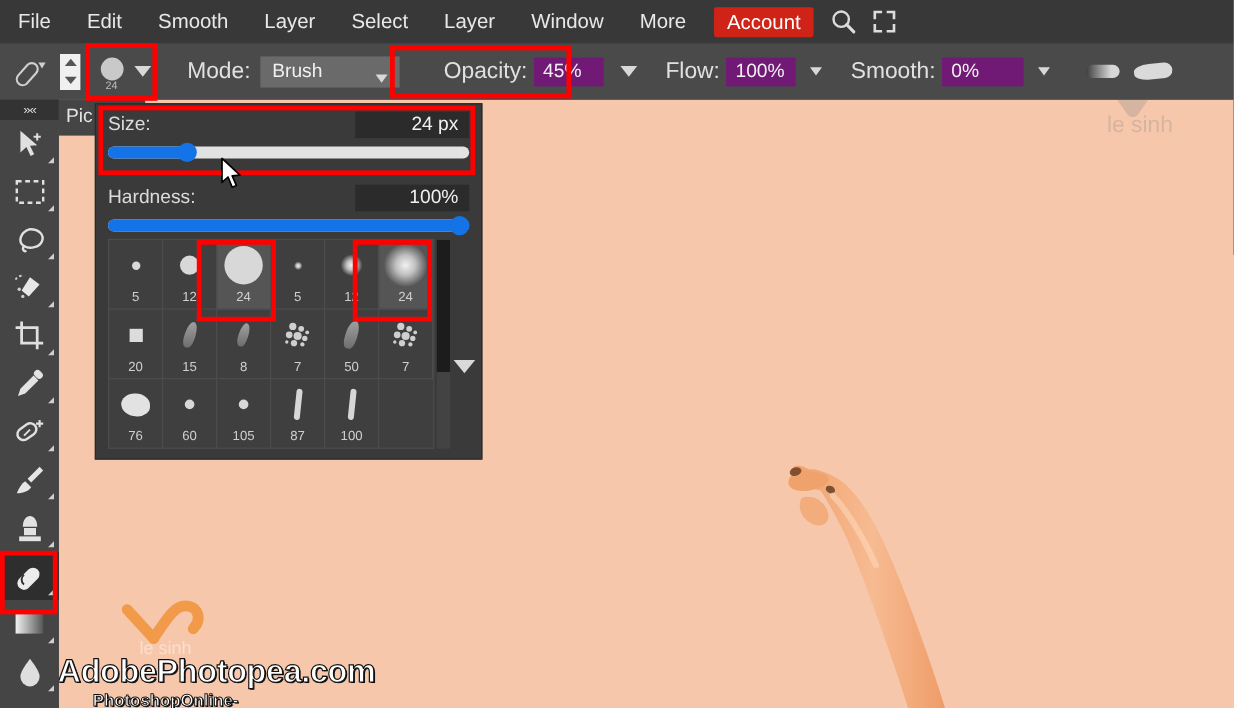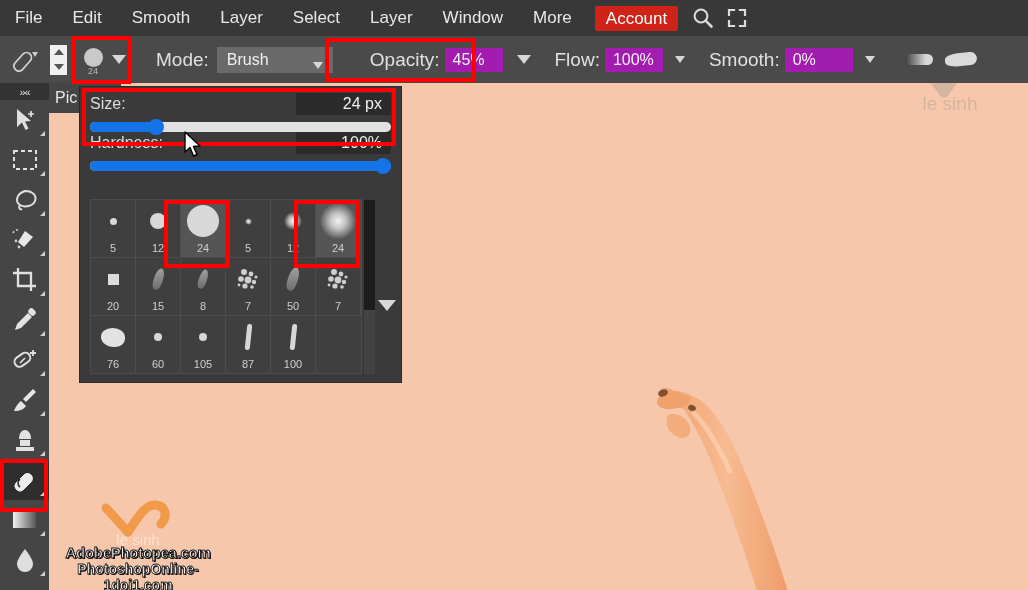--- a/index.html
+++ b/index.html
@@ -31,21 +31,21 @@
 
   
   #optionsbar {
     position: absolute; top: 36px; left: 0; width: 1028px; height: 47px;
     background: #4a4a4a;
     display: flex; align-items: center;
     z-index: 55;
   }
   .opt-label { color: #e0e0e0; font-size: 19px; white-space: nowrap; }
   .opt-field {
-    background: #a21caf; color: #f2f2f2; font-size: 16px;
+    background: #701a75; color: #f2f2f2; font-size: 16px;
     padding: 3px 8px; min-width: 58px; text-align: left;
   }
   .opt-select {
     background: #6a6a6a; color: #f0f0f0; font-size: 16px;
     padding: 4px 10px; min-width: 116px;
     display: flex; align-items: center; justify-content: space-between;
   }
   .caret-down {
     width: 0; height: 0; border-left: 7px solid transparent;
     border-right: 7px solid transparent; border-top: 9px solid #d8d8d8;
@@ -178,21 +178,21 @@
   #wm-topright {
     position: absolute; right: 18px; top: 40px; width: 120px; height: 76px;
     z-index: 40; opacity: .30;
   }
   #wm-bottom {
     position: absolute; left: 48px; top: 500px; width: 180px; z-index: 45;
     text-align: center;
   }
   #wm-bottom .wm-logo { height: 44px; position: relative; }
   .wm-line1 {
-    color: #ffffff; font-size: 15px; font-weight: bold;
+    color: #ffffff; font-size: 27px; font-weight: bold;
     -webkit-text-stroke: 1px #111; text-shadow: 1px 1px 0 #111;
     letter-spacing: -.3px;
   }
   .wm-line2 {
     color: #ffffff; font-size: 14px; font-weight: bold;
     -webkit-text-stroke: .8px #111; text-shadow: 1px 1px 0 #111;
   }
 </style>
 </head>
 <body>
@@ -406,21 +406,21 @@
     <div class="panel-row-head">
       <span class="panel-label">Size:</span>
       <span class="panel-value">24 px</span>
     </div>
     <div class="slider-track">
       <div class="slider-fill" id="size-fill" style="width: 22%;"></div>
       <div class="slider-knob" id="size-knob" style="left: calc(22% - 8px);"></div>
     </div>
   </div>
 
-  <div class="panel-row" style="padding-top:0;">
+  <div class="panel-row" style="padding-top:22px;">
     <div class="panel-row-head">
       <span class="panel-label">Hardness:</span>
       <span class="panel-value">100%</span>
     </div>
     <div class="slider-track">
       <div class="slider-fill" id="hard-fill" style="width: 100%;"></div>
       <div class="slider-knob" id="hard-knob" style="left: calc(100% - 16px);"></div>
     </div>
   </div>
 

